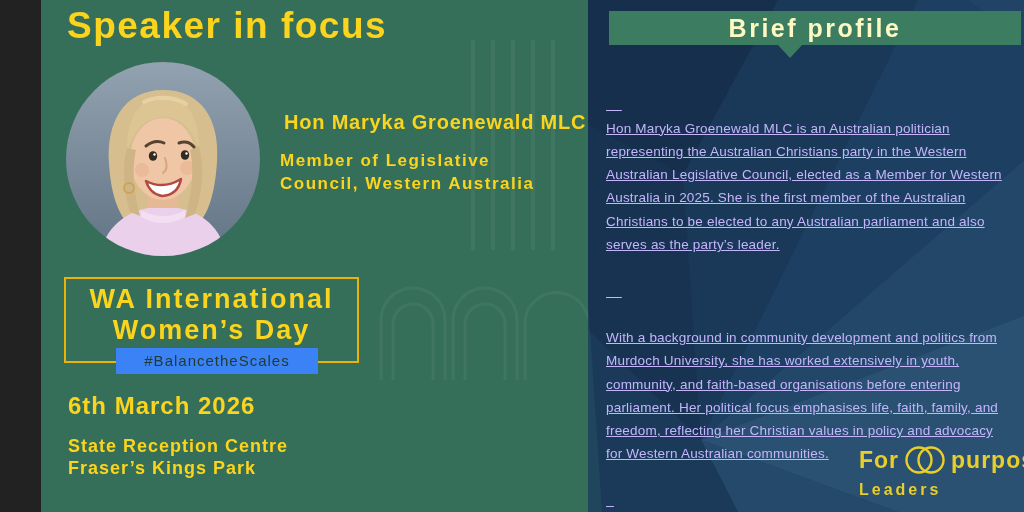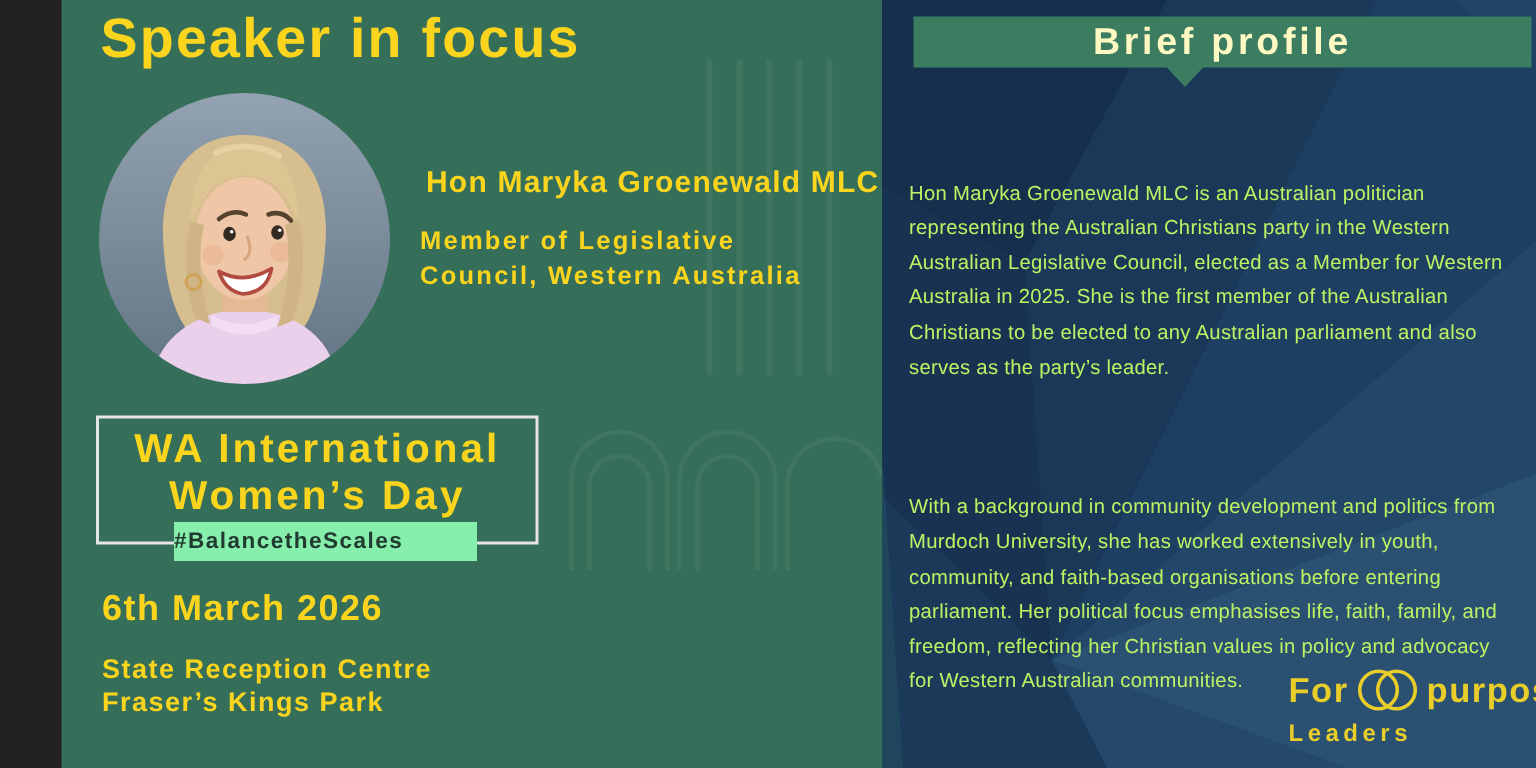--- a/index.html
+++ b/index.html
@@ -10,41 +10,41 @@
   .watermark{position:absolute;left:0;top:0;pointer-events:none;}
   .page-title{position:absolute;left:26px;top:5px;font-size:37px;font-weight:700;
               color:#fbd41e;letter-spacing:1.5px;white-space:nowrap;}
   .photo{position:absolute;left:25px;top:62px;width:194px;height:194px;border-radius:50%;
          overflow:hidden;}
   .speaker-name{position:absolute;left:243px;top:111px;font-size:20px;font-weight:700;
                 color:#fbd41e;letter-spacing:0.8px;white-space:nowrap;}
   .speaker-role{position:absolute;left:239px;top:149px;font-size:17px;font-weight:700;
                 color:#fbd41e;letter-spacing:1.5px;line-height:23px;white-space:pre-line;}
   .event-box{position:absolute;left:23px;top:277px;width:295px;height:86px;
-             border:2px solid #e5e5e5;box-sizing:border-box;}
+             border:2px solid #eab308;box-sizing:border-box;}
   .event-title{padding-top:5px;text-align:center;font-size:27px;font-weight:700;
                color:#fbd41e;letter-spacing:2px;line-height:31px;white-space:pre-line;}
   .hashtag-badge{position:absolute;left:75px;top:348px;width:202px;height:26px;
-                 background:#86efac;color:#223b31;font-size:15px;font-weight:700;
-                 letter-spacing:1px;line-height:26px;text-align:left;white-space:nowrap;}
+                 background:#3b82f6;color:#223b31;font-size:15px;font-weight:400;
+                 letter-spacing:1px;line-height:26px;text-align:center;white-space:nowrap;}
   .event-date{position:absolute;left:27px;top:392px;font-size:24px;font-weight:700;
               color:#fbd41e;letter-spacing:1px;white-space:nowrap;}
   .event-venue{position:absolute;left:27px;top:435px;font-size:18px;font-weight:700;
                color:#fbd41e;letter-spacing:1px;line-height:22px;white-space:pre-line;}
   
   .right-panel{position:absolute;left:547px;top:0;width:477px;height:512px;background:#1e3e60;}
   .poly-bg{position:absolute;left:0;top:0;}
   .profile-bar{position:absolute;left:568px;top:11px;width:412px;height:34px;background:#3c7c61;
                display:flex;align-items:center;justify-content:center;}
   .profile-bar-label{font-size:25px;font-weight:700;color:#fef9c3;letter-spacing:2.5px;white-space:nowrap;}
   .bar-tail{position:absolute;left:736px;top:44px;width:0;height:0;
             border-left:13px solid transparent;border-right:13px solid transparent;
             border-top:14px solid #3c7c61;}
-  .bio{position:absolute;left:565px;top:70px;color:#bef264;font-size:13.5px;
-       line-height:23.3px;letter-spacing:0.2px;white-space:pre;}
+  .bio{position:absolute;left:565px;top:70px;color:#c4b5fd;font-size:13.5px;
+       line-height:23.3px;letter-spacing:0.2px;white-space:pre;text-decoration:underline;}
   .bio p{margin:0;}
   .bio p + p{margin-top:23px;}
   
   .logo{position:absolute;left:818px;top:442px;color:#e9ce2a;}
   .logo-row{display:flex;align-items:center;gap:5px;}
   .logo-for,.logo-purpose{font-size:23px;font-weight:700;letter-spacing:1px;}
   .logo-rings{display:block;}
   .logo-leaders{font-size:16px;font-weight:700;letter-spacing:3px;margin-top:3px;}
 </style>
 </head>

